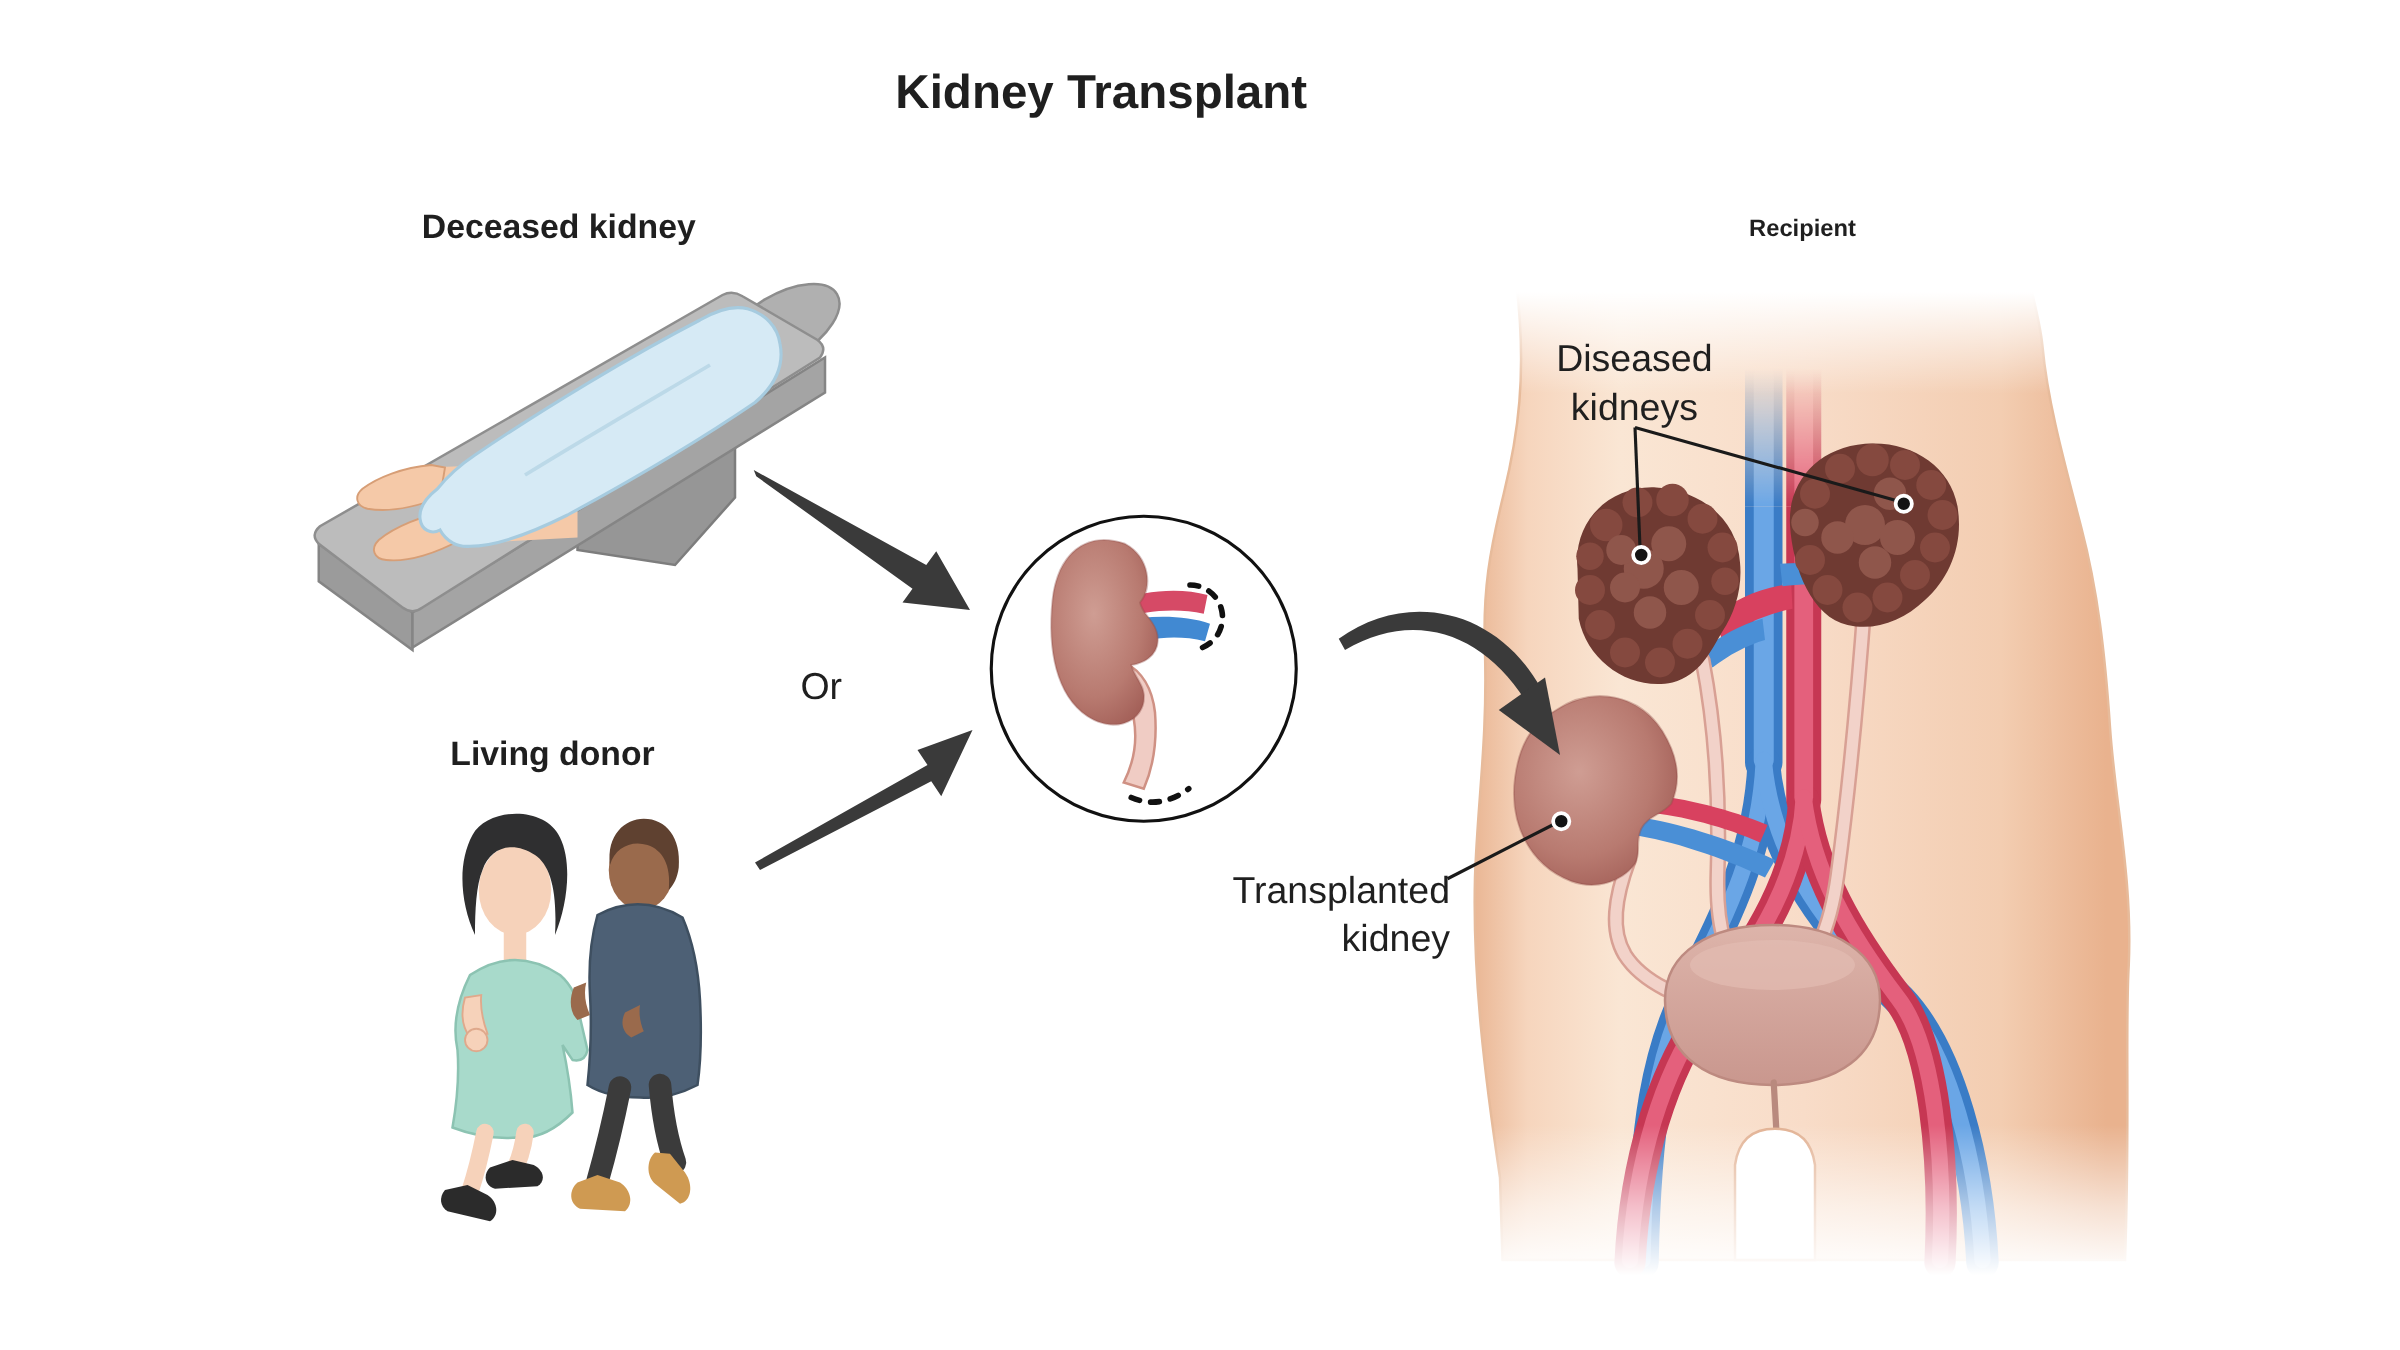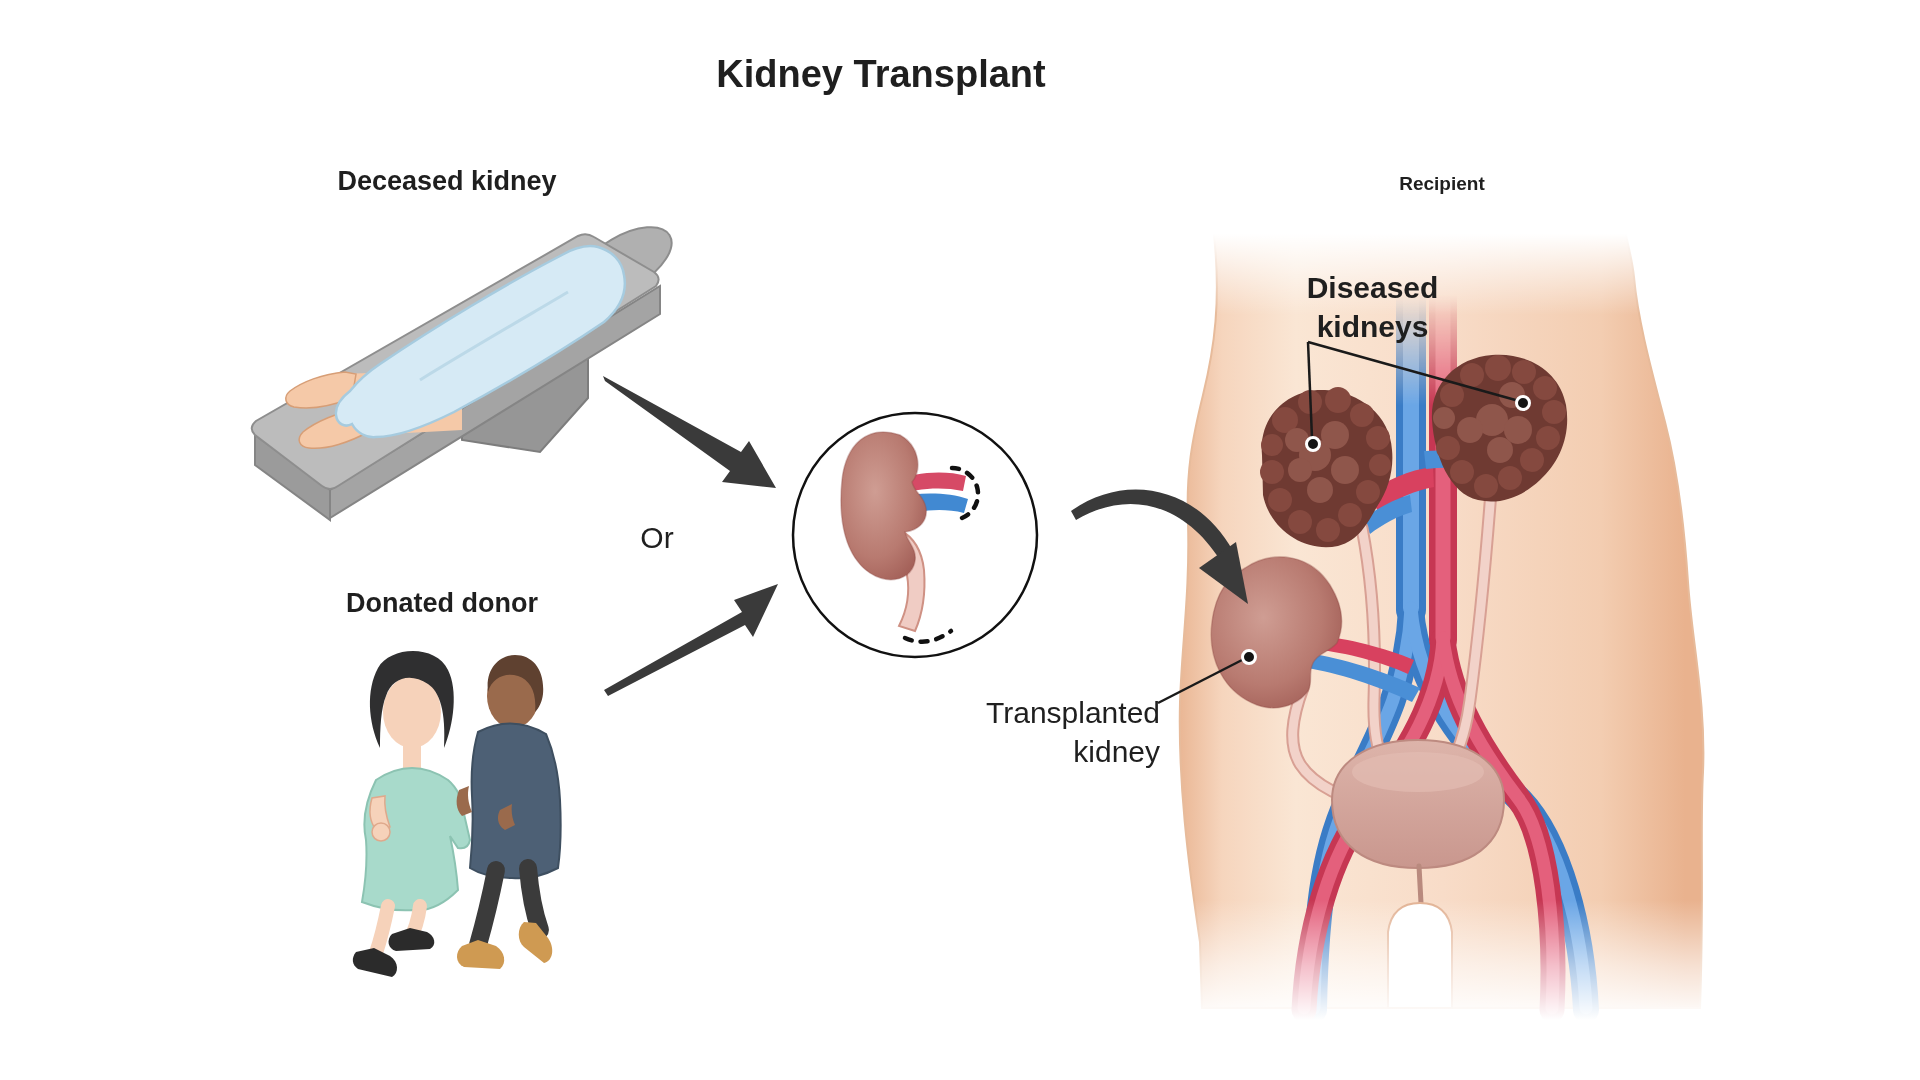--- a/index.html
+++ b/index.html
@@ -7,23 +7,23 @@
     position:relative;width:1920px;height:1080px;background:#fff;overflow:hidden;
     font-family:"Liberation Sans",sans-serif;color:var(--c-text,#1f1f1f);
   }
   .art{position:absolute;left:0;top:0;width:1920px;height:1080px;}
   .lbl{position:absolute;line-height:1.3;}
   .lbl.bold{font-weight:700;}
   .title{left:0;top:50px;width:1762px;text-align:center;font-size:38px;font-weight:700;}
   .deceased{left:247px;top:164px;width:400px;text-align:center;font-size:27px;}
   .living{left:242px;top:586px;width:400px;text-align:center;font-size:27px;}
   .recipient{left:1242px;top:172px;width:400px;text-align:center;font-size:19px;}
-  .or{left:617px;top:518px;width:80px;text-align:center;font-size:30px;}
+  .or{left:617px;top:530px;width:80px;text-align:center;font-size:30px;}
   .donated{left:720px;top:358px;width:400px;text-align:center;font-size:29px;}
-  .diseased{left:1290px;top:268px;width:165px;text-align:center;font-size:30px;font-weight:bold;}
+  .diseased{left:1225px;top:268px;width:165px;text-align:center;font-size:30px;}
   .transplanted{left:900px;top:693px;width:260px;text-align:right;font-size:30px;}
   .copyright{position:absolute;right:16px;top:1040px;font-size:27px;color:var(--c-copy,#7e7e7e);}
 </style>
 </head>
 <body>
 
 <div class="canvas">
 
 <svg class="art" viewBox="0 0 1920 1080" aria-hidden="true">
   <defs>
@@ -258,19 +258,19 @@
     <g fill="#141414" stroke="#ffffff" stroke-width="3">
       <circle cx="1313" cy="444" r="6.5"></circle>
       <circle cx="1523" cy="403" r="6.5"></circle>
       <circle cx="1249" cy="657" r="6.5"></circle>
     </g>
   </g>
 </svg>
 
 <div class="lbl title">Kidney Transplant</div>
 <div class="lbl bold deceased">Deceased kidney</div>
-<div class="lbl bold living">Donated donor</div>
+<div class="lbl bold living">Living donor</div>
 <div class="lbl or">Or</div>
 <div class="lbl bold recipient">Recipient</div>
 <div class="lbl diseased">Diseased kidneys</div>
 <div class="lbl transplanted">Transplanted kidney</div>
 
 </div>
 
 </body></html>

